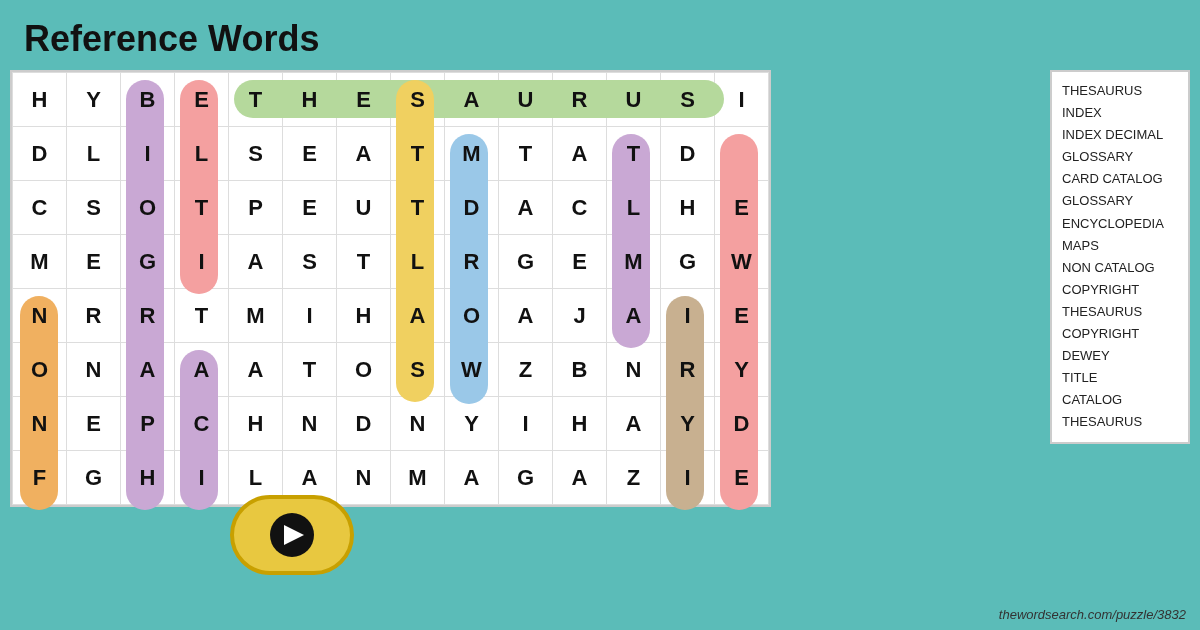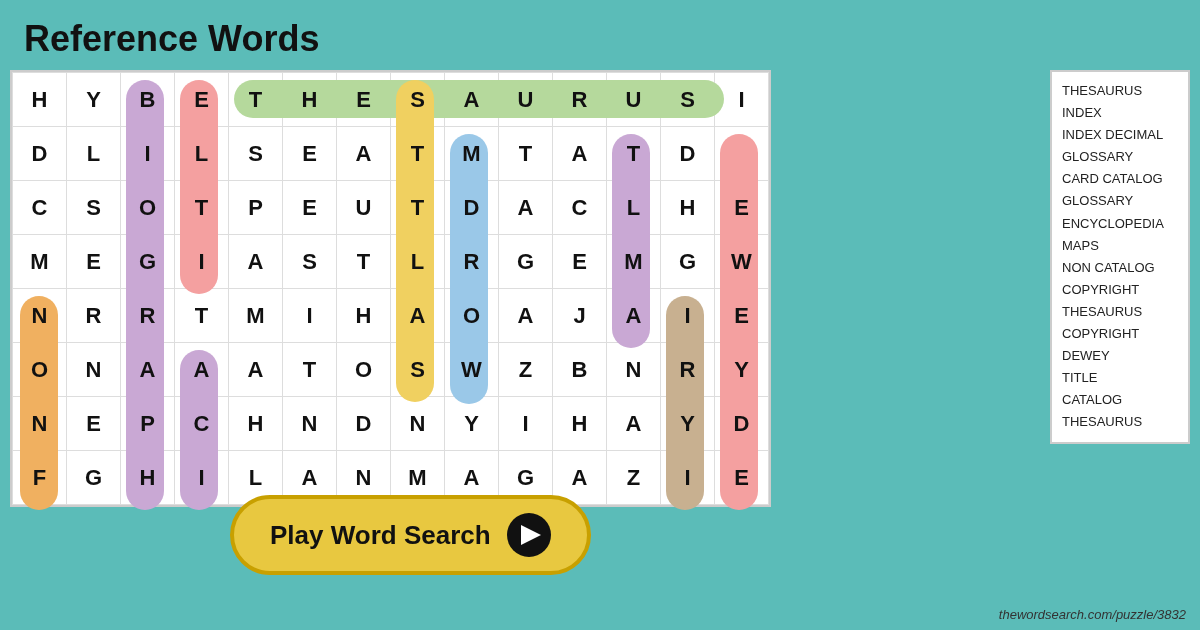--- a/index.html
+++ b/index.html
@@ -498,17 +498,16 @@
       <div>THESAURUS</div>
       <div>COPYRIGHT</div>
       <div>DEWEY</div>
       <div>TITLE</div>
       <div>CATALOG</div>
       <div>THESAURUS</div>
     </div>
 </div>
 
 <div class="play-button">
-  <span>Play Word Search</span>
   <div class="play-icon"></div>
 </div>
 
 <div id="url-text">thewordsearch.com/puzzle/3832</div>
 
 </body></html>

